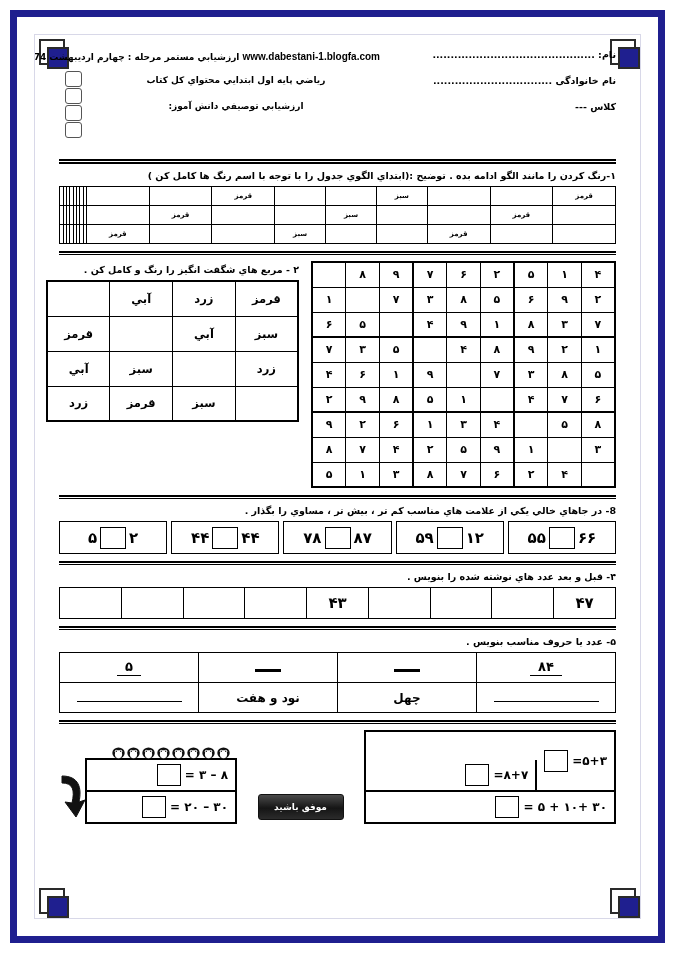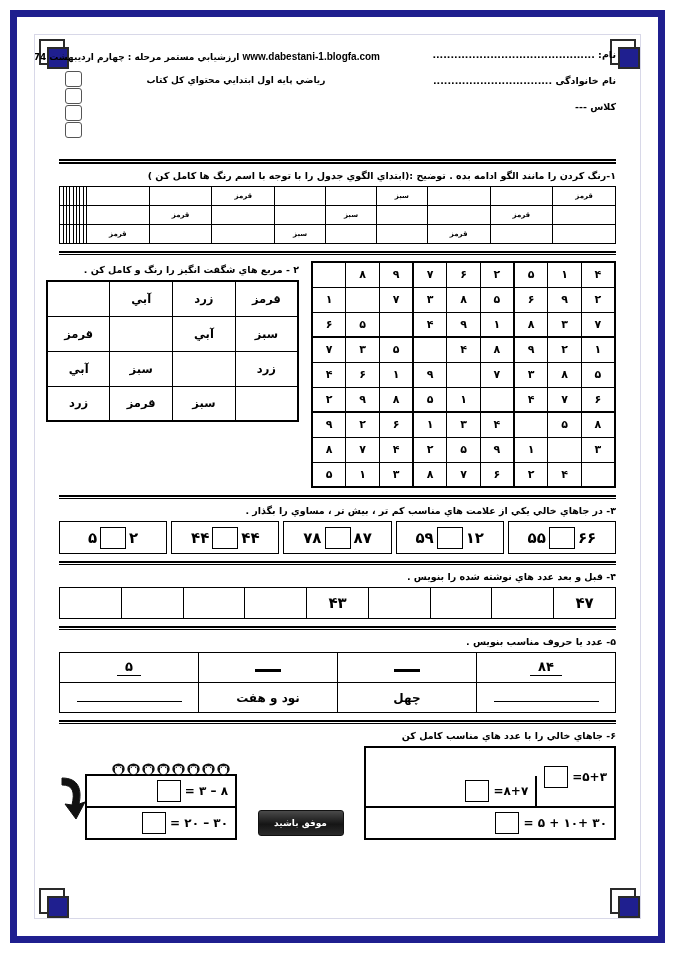--- a/index.html
+++ b/index.html
@@ -184,20 +184,21 @@
           <div class="line">كلاس ---</div>
         </div>
 
         <div class="hdr-mid">
           <span class="hdr-url">www.dabestani-1.blogfa.com</span>
           <span>ارزشيابي مستمر   مرحله : چهارم  ارديبهشت 74</span>
         </div>
 
         <div class="hdr-lines">
           <div>رياضي پايه اول ابتدايي  محتواي كل كتاب</div>
+          <div>ارزشيابي توصيفي دانش آموز:</div>
         </div>
 
         <div class="checkboxes">
           <div class="cbox"></div>
           <div class="cbox"></div>
           <div class="cbox"></div>
           <div class="cbox"></div>
         </div>
       </div>
 
@@ -402,21 +403,21 @@
                   <td>قرمز</td>
                   <td>زرد</td>
                 </tr>
               </tbody>
           </table>
         </div>
       </div>
 
       <div class="rule-triple"></div>
 
-      <div class="q-title">۳- در جاهاي خالي يكي از علامت هاي مناسب كم تر ، بيش تر ، مساوي را بگذار .</div>
+      <div class="q-title">8- در جاهاي خالي يكي از علامت هاي مناسب كم تر ، بيش تر ، مساوي را بگذار .</div>
       <div class="compare-row" id="compare-row">
           <div class="cmp">
             <span>۶۶</span>
             <span class="blank"></span>
             <span>۵۵</span>
           </div>
           <div class="cmp">
             <span>۱۲</span>
             <span class="blank"></span>
             <span>۵۹</span>
@@ -472,23 +473,20 @@
               <td><span class="blankline"></span></td>
               <td>چهل</td>
               <td>نود و هفت</td>
               <td><span class="blankline"></span></td>
             </tr>
         </tbody>
       </table>
 
       <div class="rule-triple"></div>
 
-      <div class="q6-title-wrap">
-        <div class="q-title">۶-  جاهاي خالي را با عدد هاي مناسب كامل كن</div>
-      </div>
 
       <div class="q6row">
 
         <div class="mathblock left-block">
           <div class="mrow" id="add-top">
               <div class="cell">
                 <span>۵+۳=</span>
                 <span class="ansbox"></span>
               </div>
               <div class="cell">
@@ -500,21 +498,21 @@
               <div class="cell">
                 <span>۳۰ +۱۰ + ۵ =</span>
                 <span class="ansbox"></span>
               </div>
             </div>
         </div>
 
         <div class="btn-success">موفق باشيد</div>
 
         <div>
-          <div style="display:flex; align-items:center;">
+          <div style="display:flex; align-items:flex-end;">
             <div>
               <div class="penguins" id="penguins">
                   <span class="pg"><svg width="15" height="13" viewBox="0 0 15 13">
                       <ellipse cx="7.5" cy="7" rx="6.2" ry="5.6" fill="#111"></ellipse>
                       <ellipse cx="7.5" cy="8.2" rx="3.6" ry="4" fill="#fff"></ellipse>
                       <circle cx="5.3" cy="5.2" r="1.5" fill="#fff"></circle>
                       <circle cx="9.7" cy="5.2" r="1.5" fill="#fff"></circle>
                       <circle cx="5.3" cy="5.2" r="0.7" fill="#111"></circle>
                       <circle cx="9.7" cy="5.2" r="0.7" fill="#111"></circle>
                     </svg></span>

